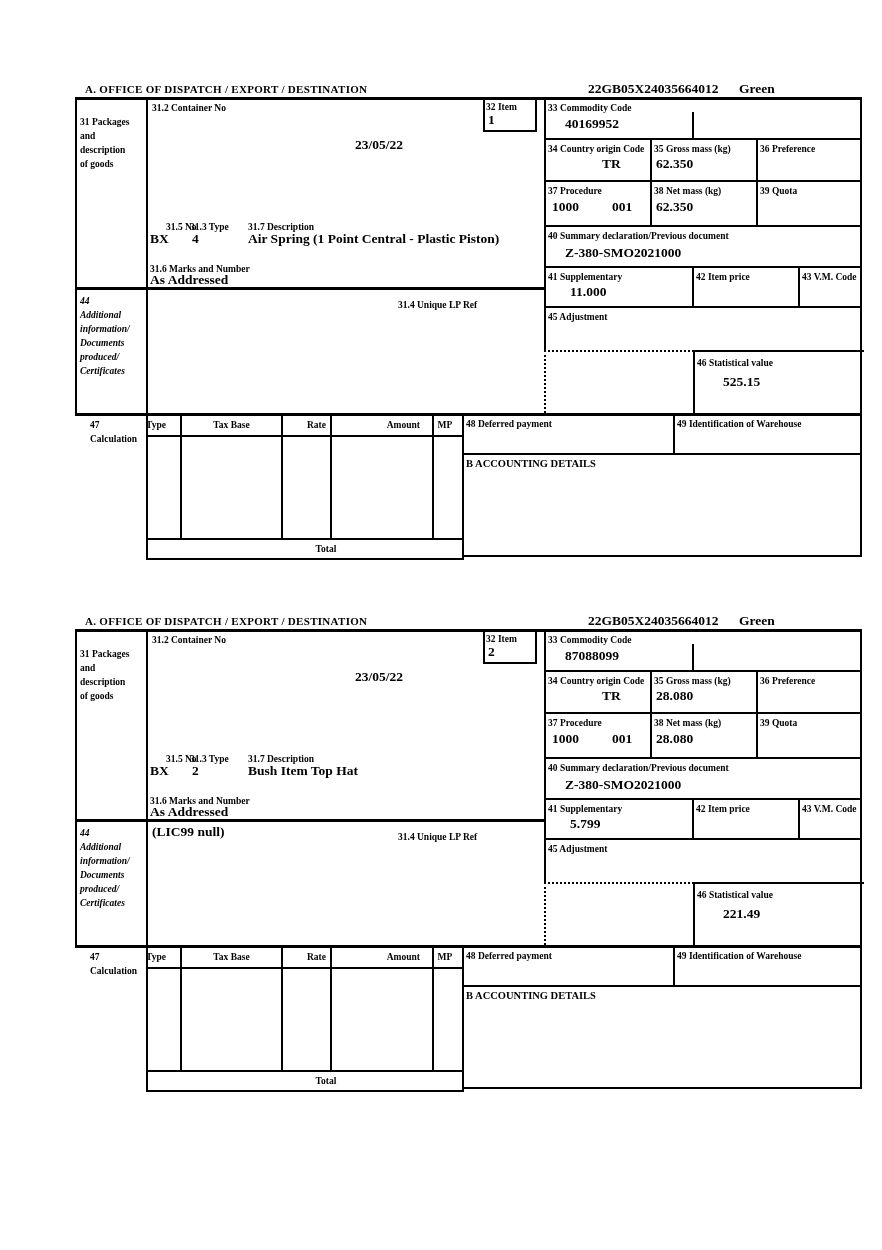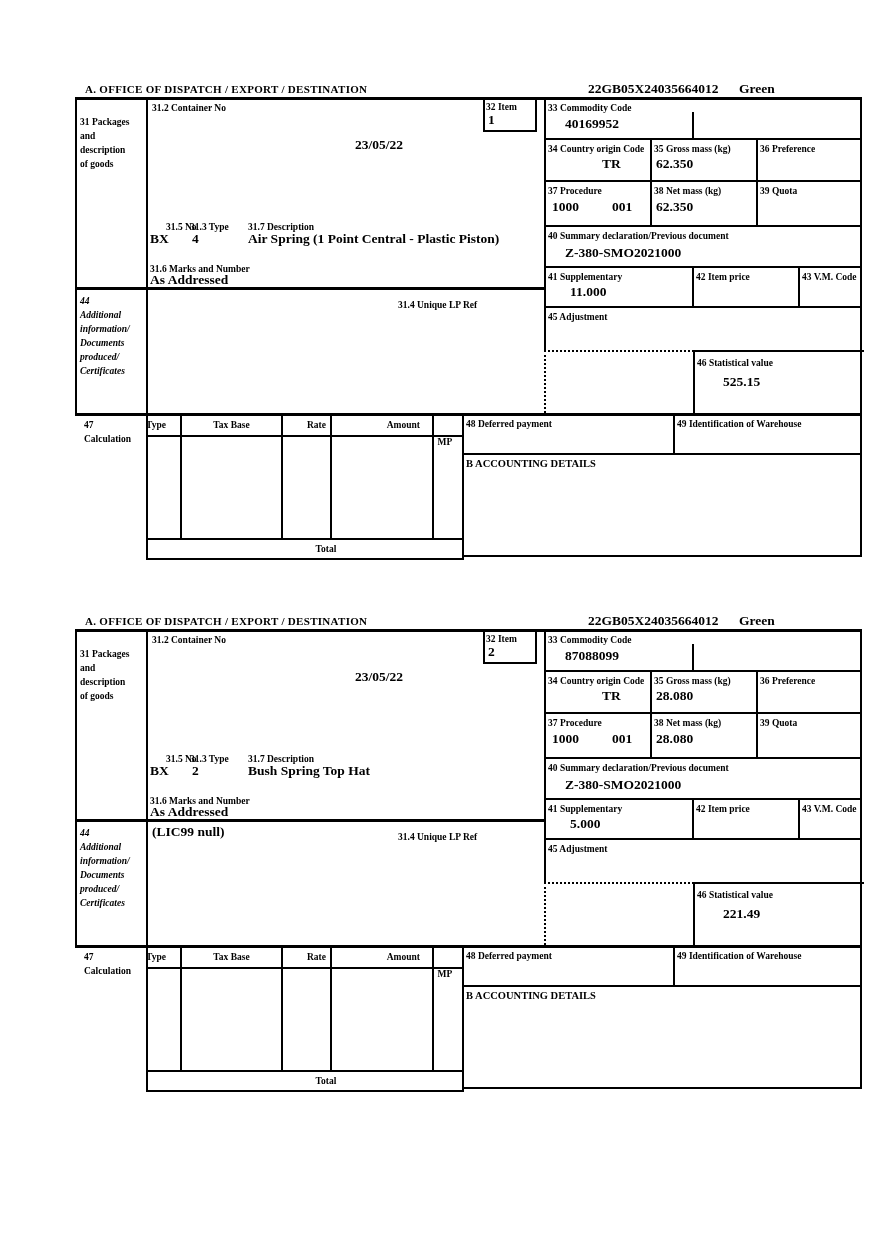--- a/index.html
+++ b/index.html
@@ -67,35 +67,35 @@
   .l37{left:473px;top:104px;}
   .l38{left:579px;top:104px;}
   .l39{left:685px;top:104px;}
   .l40{left:473px;top:149px;}
   .l41{left:473px;top:190px;}
   .l42{left:621px;top:190px;}
   .l43{left:727px;top:190px;}
   .l44{left:5px;top:214px;width:66px;font-style:italic;}
   .l45{left:473px;top:230px;}
   .l46{left:622px;top:276px;}
-  .l47{left:9px;top:338px;width:64px;}
+  .l47{left:15px;top:338px;width:64px;}
   .l315{left:91px;top:140px;}
   .l313{left:115px;top:140px;}
   .l317{left:173px;top:140px;}
   .l316{left:75px;top:182px;}
   .l314{left:323px;top:182px;margin-top:36px;}
   .l48{left:391px;top:337px;}
   .l49{left:602px;top:337px;}
   .lB{left:391px;top:377px;font-size:10.5px;}
   
   .thType{left:71px;top:338px;width:34px;}
   .thTax{left:107px;top:338px;width:99px;text-align:center;}
   .thRate{left:206px;top:338px;width:45px;text-align:right;}
   .thAmt{left:255px;top:338px;width:90px;text-align:right;}
-  .thMP{left:357px;top:338px;width:26px;text-align:center;margin-top:17px;}
+  .thMP{left:357px;top:338px;width:26px;text-align:center;}
   .lTotal{left:93px;top:462px;width:316px;text-align:center;}
   
   .v32v{left:413px;top:32px;}
   .v33v{left:490px;top:36px;}
   .v34v{left:503px;top:76px;margin-left:24px;}
   .v35v{left:581px;top:76px;}
   .v37a{left:477px;top:119px;}
   .v37b{left:537px;top:119px;}
   .v38v{left:581px;top:119px;}
   .v40v{left:490px;top:165px;}
@@ -256,42 +256,42 @@
 description
 of goods</div>
     <div class="lbl l312">31.2 Container No</div>
     <div class="lbl l32">32 Item</div>
     <div class="val v32v">2</div>
     <div class="lbl l315">31.5 No</div>
     <div class="val v315v">BX</div>
     <div class="lbl l313">31.3 Type</div>
     <div class="val v313v">2</div>
     <div class="lbl l317">31.7 Description</div>
-    <div class="val v317v">Bush Spring Top Hat</div>
+    <div class="val v317v">Bush Item Top Hat</div>
     <div class="lbl l316">31.6 Marks and Number</div>
     <div class="val v316v">As Addressed</div>
     <div class="lbl l314">31.4 Unique LP Ref</div>
 
     <div class="lbl l33">33 Commodity Code</div>
     <div class="val v33v">87088099</div>
     <div class="lbl l34">34 Country origin Code</div>
     <div class="val v34v">TR</div>
     <div class="lbl l35">35 Gross mass (kg)</div>
     <div class="val v35v">28.080</div>
     <div class="lbl l36">36 Preference</div>
     <div class="lbl l37">37 Procedure</div>
     <div class="val v37a">1000</div>
     <div class="val v37b">001</div>
     <div class="lbl l38">38 Net mass (kg)</div>
     <div class="val v38v">28.080</div>
     <div class="lbl l39">39 Quota</div>
     <div class="lbl l40">40 Summary declaration/Previous document</div>
     <div class="val v40v">Z-380-SMO2021000</div>
     <div class="lbl l41">41 Supplementary</div>
-    <div class="val v41v">5.000</div>
+    <div class="val v41v">5.799</div>
     <div class="lbl l42">42 Item price</div>
     <div class="lbl l43">43 V.M. Code</div>
     <div class="lbl l45">45 Adjustment</div>
     <div class="lbl l46">46 Statistical value</div>
     <div class="val v46v">221.49</div>
 
     <div class="lbl l44">44
 Additional
 information/
 Documents

